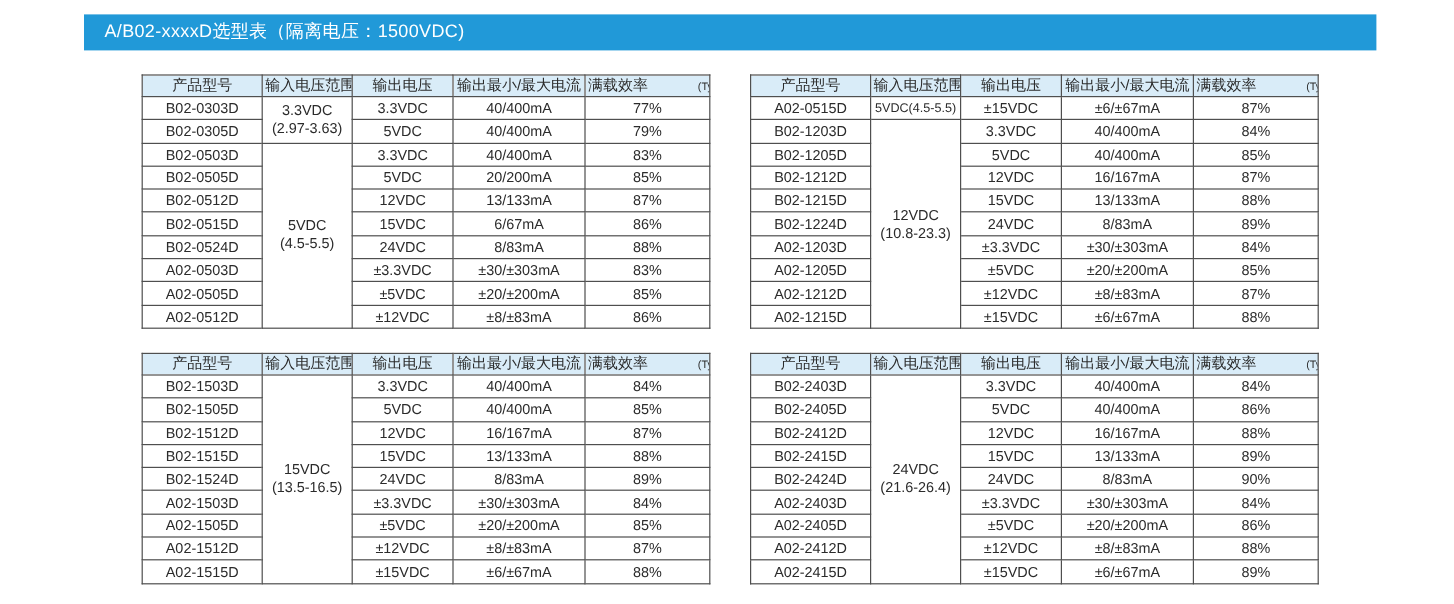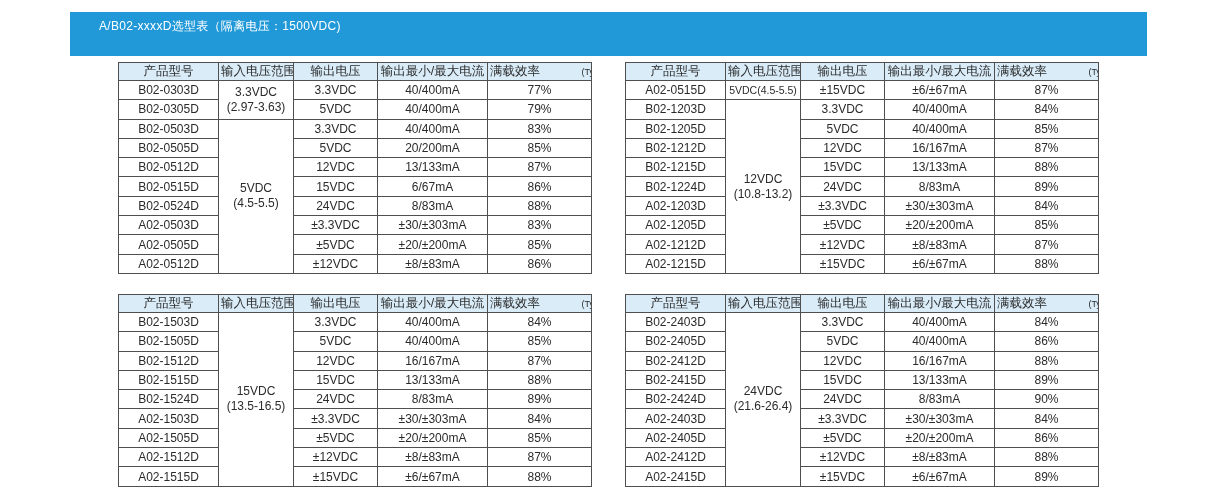--- a/index.html
+++ b/index.html
@@ -18,26 +18,26 @@
   .page{
     position:relative;
     width:1212px;
     height:503px;
     background:#ffffff;
     overflow:hidden;
   }
   .banner{
     position:absolute;
     left:70px; top:12px;
-    width:1077px; height:44px;
+    width:1077px; height:30px;
     background:var(--banner-bg);
     color:#ffffff;
-    font-size:12px;
+    font-size:15px;
     line-height:29px;
-    padding-left:29px;
+    padding-left:17px;
     letter-spacing:.3px;
     white-space:nowrap;
   }
   .tbl-host{position:absolute;}
   .tbl-host.t0{left:118px; top:62px;}
   .tbl-host.t1{left:625px; top:62px;}
   .tbl-host.t2{left:118px; top:294px;}
   .tbl-host.t3{left:625px; top:294px;}
   table.sel-table{
     border-collapse:collapse;
@@ -201,21 +201,21 @@
               <div class="input-line">5VDC(4.5-5.5)</div>
             </td>
             <td>±15VDC</td>
             <td>±6/±67mA</td>
             <td>87%</td>
           </tr>
           <tr>
             <td class="model">B02-1203D</td>
             <td class="input" rowspan="9">
               <div class="input-line">12VDC</div>
-              <div class="input-line">(10.8-13.2)</div>
+              <div class="input-line">(10.8-23.3)</div>
             </td>
             <td>3.3VDC</td>
             <td>40/400mA</td>
             <td>84%</td>
           </tr>
           <tr>
             <td class="model">B02-1205D</td>
             <td>5VDC</td>
             <td>40/400mA</td>
             <td>85%</td>

